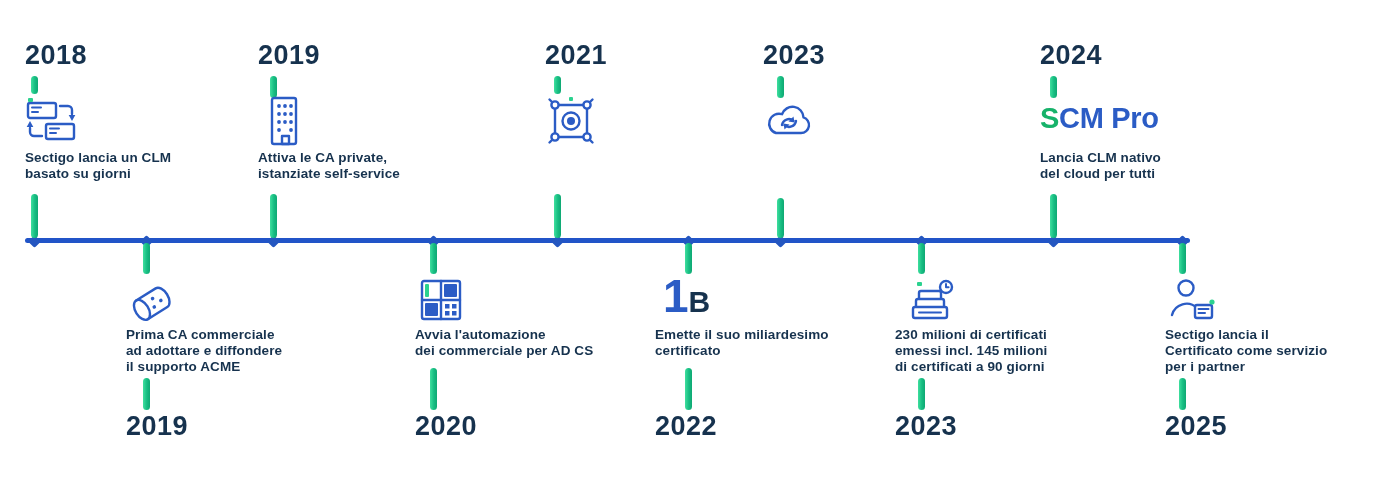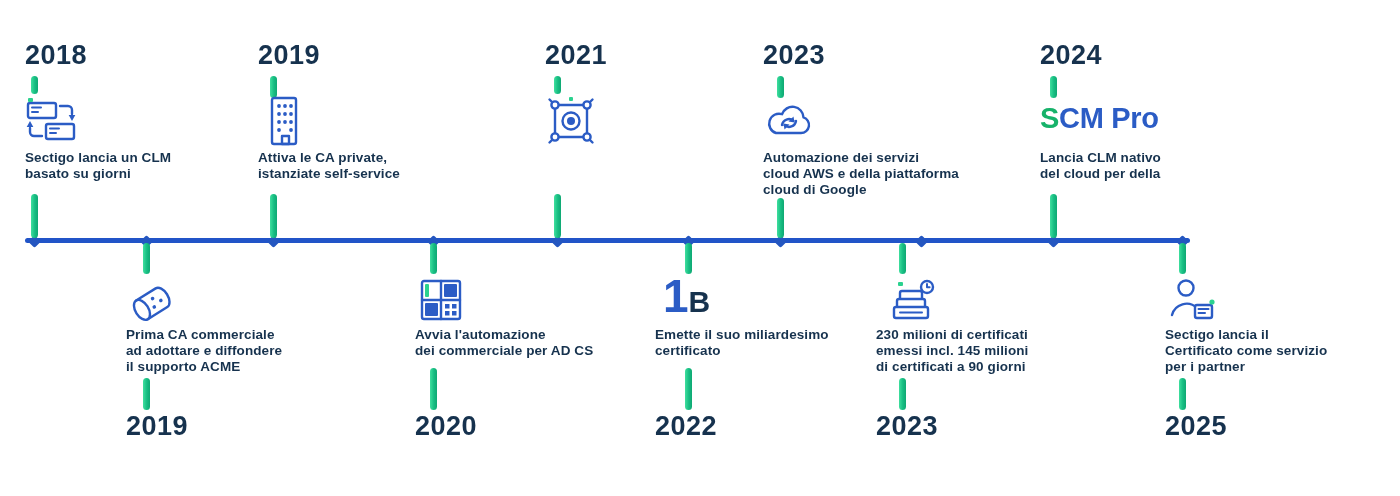--- a/index.html
+++ b/index.html
@@ -118,32 +118,29 @@
     <div class="vbar" style="left:14px;top:76px;height:22px"></div>
     <div class="icon">
       <svg class="ic" width="52" height="52" viewBox="0 0 52 52">
         <path d="M13 38 h25 a8 8 0 0 0 2.5 -15.6 a11 11 0 0 0 -21.4 -3.2 A9 9 0 0 0 13 38 z"></path>
         <path d="M19 30 a7 7 0 0 1 11.5 -4.2"></path>
         <path class="fl" d="M30.5 21.5 l1 6 -6 -1 z"></path>
         <path d="M33 26 a7 7 0 0 1 -11.5 4.2"></path>
         <path class="fl" d="M21.5 34.5 l-1 -6 6 1 z"></path>
       </svg>
     </div>
-    <div class="desc">Automazione dei servizi
-cloud AWS e della piattaforma
-cloud di Google</div>
     <div class="vbar" style="left:14px;top:198px;height:40px"></div>
   </div>
 
   <div class="item top" style="left:1040px">
     <div class="year">2024</div>
     <div class="vbar" style="left:10px;top:76px;height:22px"></div>
     <div class="scm-logo"><span class="s">S</span><span class="rest">CM Pro</span></div>
     <div class="desc">Lancia CLM nativo
-del cloud per della</div>
+del cloud per tutti</div>
     <div class="vbar" style="left:10px;top:194px;height:44px"></div>
   </div>
 
   <div class="item bottom" style="left:126px">
     <div class="vbar" style="left:17px;top:243px;height:31px"></div>
     <div class="icon">
       <svg class="ic" width="54" height="52" viewBox="0 0 54 52">
         <g transform="rotate(-32 27 27)">
           <ellipse cx="14" cy="27" rx="6.5" ry="11"></ellipse>
           <path d="M14 16 h23 a6.5 11 0 0 1 0 22 h-23"></path>
@@ -183,21 +180,21 @@
 
   <div class="item bottom" style="left:655px">
     <div class="vbar" style="left:30px;top:243px;height:31px"></div>
     <div class="oneb"><span class="big">1</span><span class="small">B</span></div>
     <div class="desc">Emette il suo miliardesimo
 certificato</div>
     <div class="vbar" style="left:30px;top:368px;height:42px"></div>
     <div class="year">2022</div>
   </div>
 
-  <div class="item bottom" style="left:876px">
+  <div class="item bottom" style="left:895px">
     <div class="vbar" style="left:23px;top:243px;height:31px"></div>
     <div class="icon" style="left:10px">
       <svg class="ic" width="52" height="52" viewBox="0 0 52 52">
         <rect class="wh" x="14" y="15" width="22" height="9" rx="2"></rect>
         <rect class="wh" x="11" y="23" width="28" height="9" rx="2"></rect>
         <rect class="wh" x="8" y="31" width="34" height="11" rx="2"></rect>
         <path d="M14 36.5 h22" stroke-width="2"></path>
         <circle cx="41" cy="11" r="6"></circle>
         <path d="M41 8 v3.2 h2.6" stroke-width="2"></path>
         <rect class="gr" x="12" y="6" width="5" height="4" rx="1"></rect>

